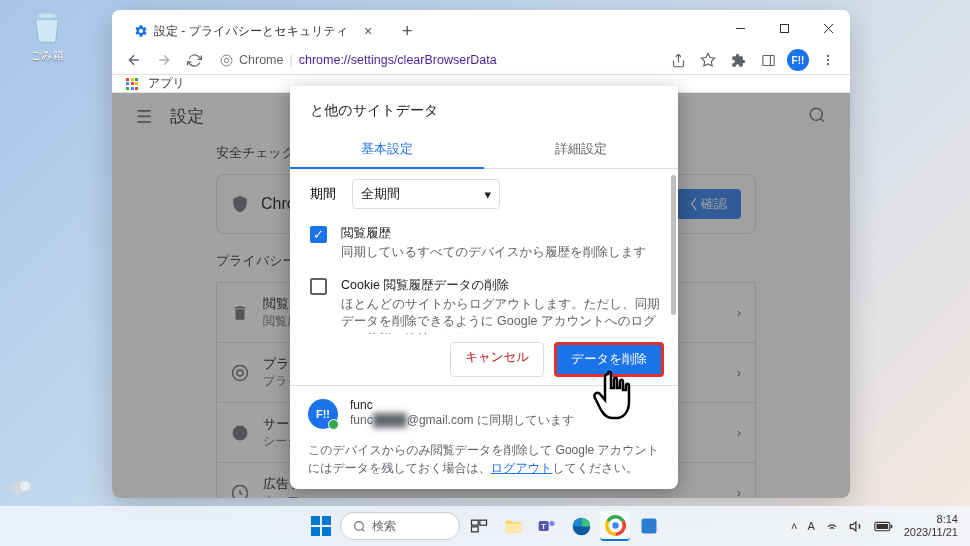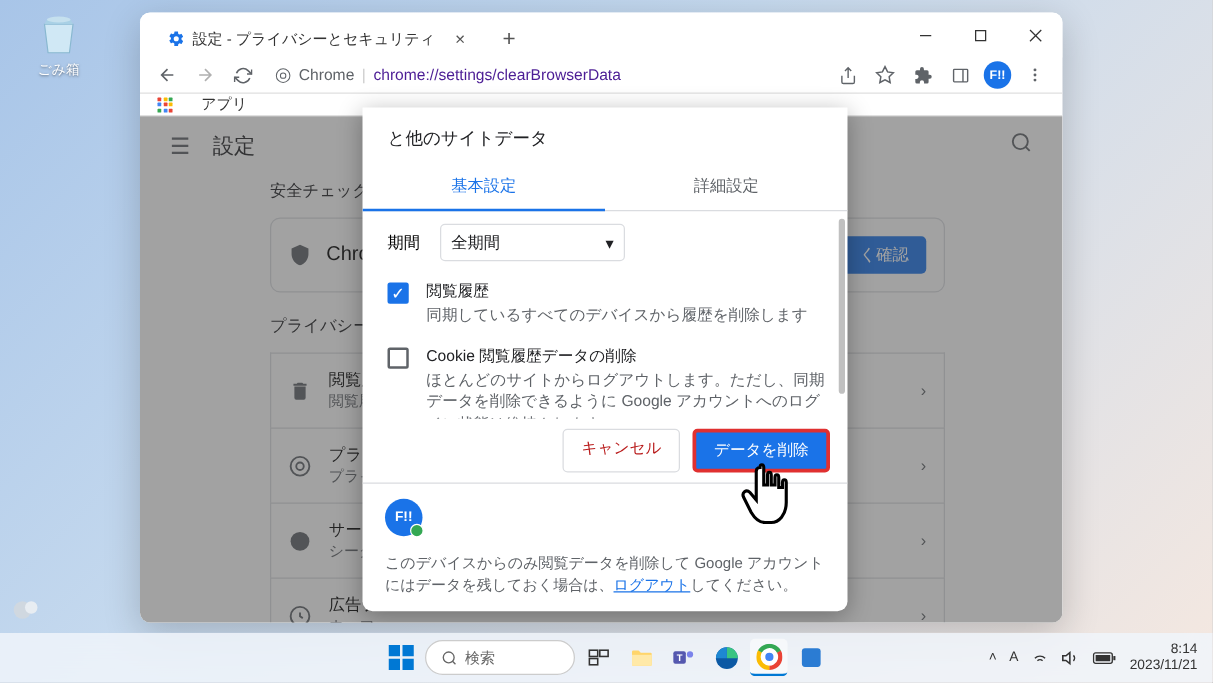--- a/index.html
+++ b/index.html
@@ -16,21 +16,21 @@
 .winbtns{margin-left:auto;display:flex}
 .winbtn{width:44px;height:36px;display:flex;align-items:center;justify-content:center;color:#333}
 .addrbar{height:34px;display:flex;align-items:center;padding:0 8px;gap:2px;border-bottom:1px solid #e0e0e0}
 .navbtn{width:28px;height:28px;display:flex;align-items:center;justify-content:center;border-radius:50%;color:#5f6368}
 .navbtn.dis{color:#b0b0b0}
 .address{flex:1;display:flex;align-items:center;padding:0 10px;font-size:12.5px;color:#5f6368;gap:6px}
 .address .chrome-lbl{color:#5f6368}
 .address .pipe{color:#ccc}
 .address .path{color:#4c1d95}
 .profile{width:22px;height:22px;border-radius:50%;background:#1a73e8;color:#fff;font-size:10px;font-weight:bold;display:flex;align-items:center;justify-content:center;margin:0 3px}
-.bookmarks{height:30px;display:flex;align-items:center;padding:0 14px;font-size:12px;color:#333;gap:23px;border-bottom:1px solid #e0e0e0}
+.bookmarks{height:30px;display:flex;align-items:center;padding:0 14px;font-size:12px;color:#333;gap:10px;border-bottom:1px solid #e0e0e0}
 .apps-icon{display:grid;grid-template-columns:repeat(3,3px);grid-template-rows:repeat(3,3px);gap:1.5px}
 .apps-icon span{background:#ea4335;width:3px;height:3px;border-radius:.5px}
 .apps-icon span:nth-child(2),.apps-icon span:nth-child(6){background:#fbbc04}
 .apps-icon span:nth-child(3),.apps-icon span:nth-child(7){background:#34a853}
 .apps-icon span:nth-child(4),.apps-icon span:nth-child(8){background:#4285f4}
 .content{flex:1;position:relative;background:#fff}
 .overlay{position:absolute;inset:0;background:rgba(70,70,70,.5)}
 .pageheader{padding:12px 24px;display:flex;align-items:center;gap:18px}
 .pageheader .hamb{font-size:18px;color:#5f6368}
 .pageheader .ttl{font-size:17px;color:#202124}
@@ -287,20 +287,24 @@
 
         <div class="modal-scroll"></div>
       </div>
       <div class="modal-actions">
         <div class="btn-cancel">キャンセル</div>
         <div class="btn-delete">データを削除</div>
       </div>
       <div class="modal-footer">
         <div class="account">
           <div class="avatar">F!!<div class="dot"></div></div>
+          <div class="acc-txt">
+            <div class="an">func</div>
+            <div><span>func</span><span class="blur">████</span><span>@gmail.com に同期しています</span></div>
+          </div>
         </div>
         <div class="footer-note">
           <span>このデバイスからのみ閲覧データを削除して Google アカウントにはデータを残しておく場合は、</span><span class="link">ログアウト</span><span>してください。</span>
         </div>
       </div>
     </div>
 
     <svg class="cursor" viewBox="0 0 46 58">
       <path d="M18 8 C18 5 21 5 21 8 L21 22 L24 22 L24 14 C24 11 27 11 27 14 L27 22 L30 22 L30 16 C30 13 33 13 33 16 L33 24 L36 24 L36 20 C36 17 39 17 39 20 L39 36 C39 46 33 52 27 52 L22 52 C17 52 14 49 11 44 L5 32 C3 28 7 25 10 28 L15 34 L15 11 C15 8 18 8 18 8 Z" fill="#fff" stroke="#000" stroke-width="2.5"></path>
     </svg>

